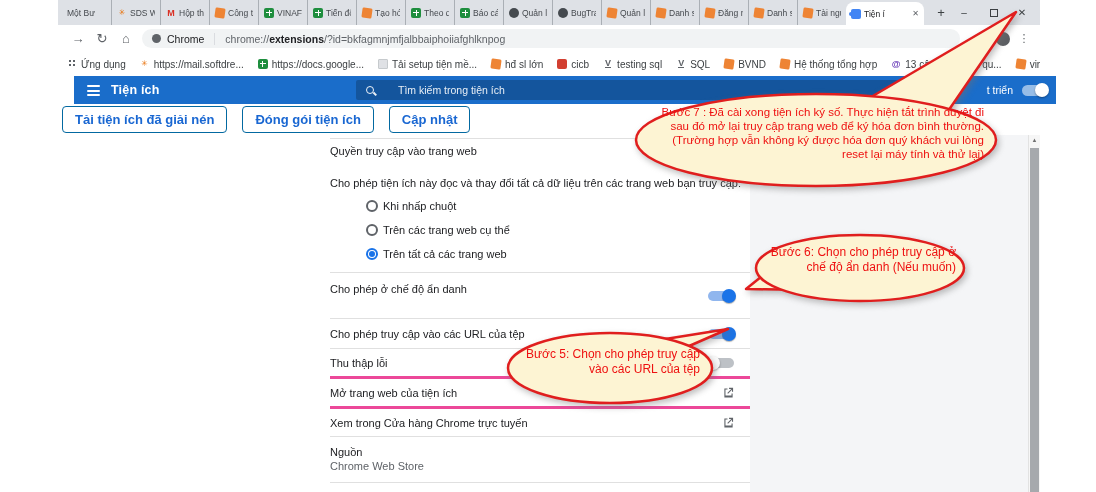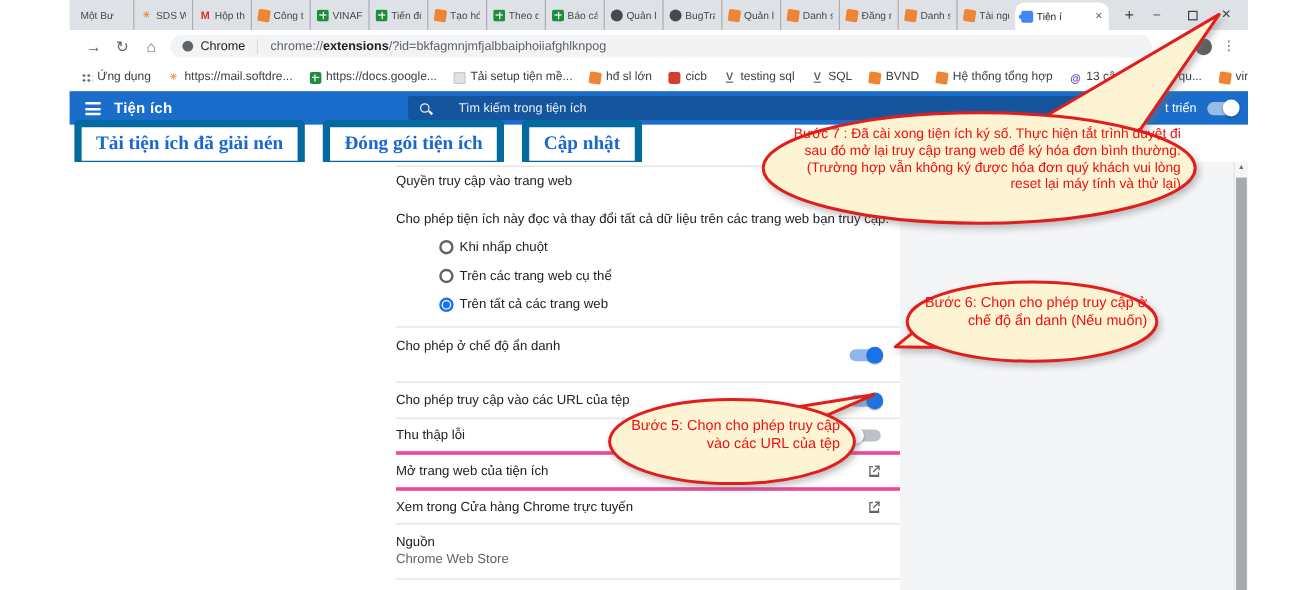--- a/index.html
+++ b/index.html
@@ -43,40 +43,40 @@
   .ob-label{font-size:10.5px;color:#202124}
   .ob-sep{width:1px;height:12px;background:#dadce0;margin:0 4px;flex:none}
   .ob-url{font-size:10.5px;color:#5f6368;white-space:nowrap}
   .ob-url .host{color:#202124;font-weight:bold}
   .star-icon{width:20px;text-align:center;color:#5f6368;font-size:12px}
   .avatar{width:14px;height:14px;border-radius:50%;background:#5b5e62;margin:0 6px;flex:none}
   .menu-dots{width:16px;text-align:center;color:#5f6368;font-size:11px}
 
   
   .bookmarksbar{position:absolute;left:0;top:52px;width:100%;height:24px;background:#fff;display:flex;align-items:center;gap:14px;padding:0 10px;overflow:hidden}
-  .bookmark{display:flex;align-items:flex-end;gap:4px;font-size:10px;color:#3c4043;white-space:nowrap;flex:none}
-
-  
-  .pageheader{position:absolute;left:0;top:76px;width:100%;height:28px;background:#1a6dca}
+  .bookmark{display:flex;align-items:flex-start;gap:4px;font-size:10px;color:#3c4043;white-space:nowrap;flex:none}
+
+  
+  .pageheader{position:absolute;left:16px;top:76px;width:100%;height:28px;background:#1a6dca}
   .hamburger{position:absolute;left:13px;top:9px;width:13px}
   .hamburger i{display:block;height:2px;background:#fff;margin-bottom:2.5px;border-radius:1px}
   .ph-title{position:absolute;left:37px;top:7px;color:#fff;font-size:12.5px;font-weight:bold;letter-spacing:.2px}
   .hsearch{position:absolute;left:282px;top:4px;width:595px;height:20px;background:rgba(0,0,0,.22);border-radius:2px;display:flex;align-items:center;padding:0 10px;gap:24px}
   .mag{width:8px;height:8px;border:1.5px solid rgba(255,255,255,.92);border-radius:50%;position:relative;flex:none}
   .mag::after{content:"";position:absolute;left:6px;top:6px;width:4px;height:1.5px;background:rgba(255,255,255,.92);transform:rotate(45deg)}
   .hsearch-input{flex:1;background:transparent;border:none;outline:none;color:#fff;font-size:10.5px;font-family:inherit}
   .hsearch-input::placeholder{color:rgba(255,255,255,.9)}
   .devmode{position:absolute;right:8px;top:0;height:28px;display:flex;align-items:center;gap:9px}
   .devmode-label{color:#fff;font-size:10.5px}
   .htoggle{width:26px;height:11px;border-radius:6px;background:rgba(255,255,255,.55);position:relative}
   .htoggle::after{content:"";position:absolute;right:-1px;top:-2px;width:14px;height:14px;border-radius:50%;background:#fff;box-shadow:0 1px 2px rgba(0,0,0,.35)}
 
   
   .exttoolbar{position:absolute;left:0;top:104px;width:100%;height:31px;background:#fff;display:flex;align-items:center;gap:15px;padding-left:4px}
-  .tbtn{border:6px solid #0369a1;background:#fff;color:#1967d2;font-weight:bold;font-size:16px;padding:5px 12px;border-radius:4px;font-family:Liberation Serif, serif;white-space:nowrap}
+  .tbtn{border:1px solid #0369a1;background:#fff;color:#1967d2;font-weight:bold;font-size:13px;padding:5px 12px;border-radius:4px;font-family:Liberation Sans, sans-serif;white-space:nowrap}
 
   
   .content{position:absolute;left:0;top:135px;width:100%;height:357px;background:#fff}
   .graybg{position:absolute;left:692px;top:0;width:278px;height:100%;background:#f4f5f7}
   .vscrollbar{position:absolute;left:970px;top:0;width:12px;height:100%;background:#f6f6f6;border-left:1px solid #e2e2e2}
   .scroll-up{position:absolute;top:2px;left:0;width:100%;text-align:center;font-size:6px;color:#707070}
   .scroll-thumb{position:absolute;top:13px;bottom:0;left:1px;right:1px;background:#a6a9ad}
 
   .panel{position:absolute;left:272px;top:0;width:420px;font-size:11px;color:#202124}
   .sectionA{margin-top:3px;border-top:1px solid #e0e0e0;padding:6px 0 6px}

